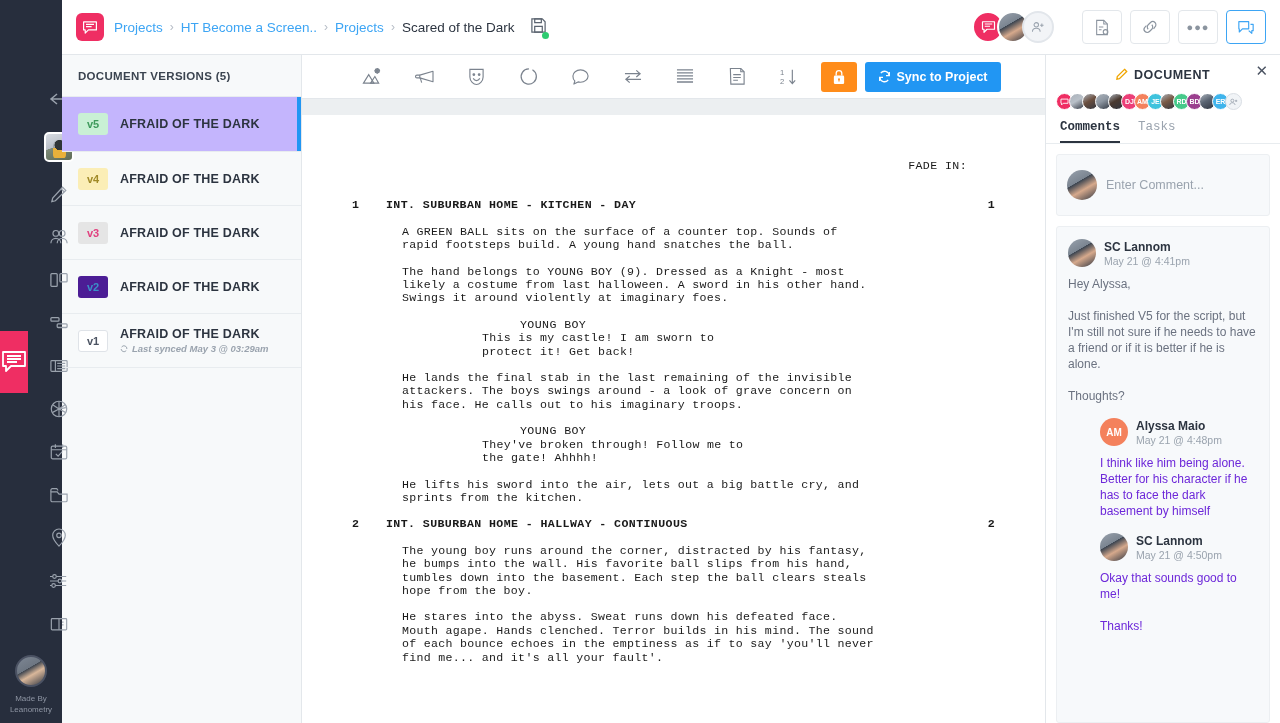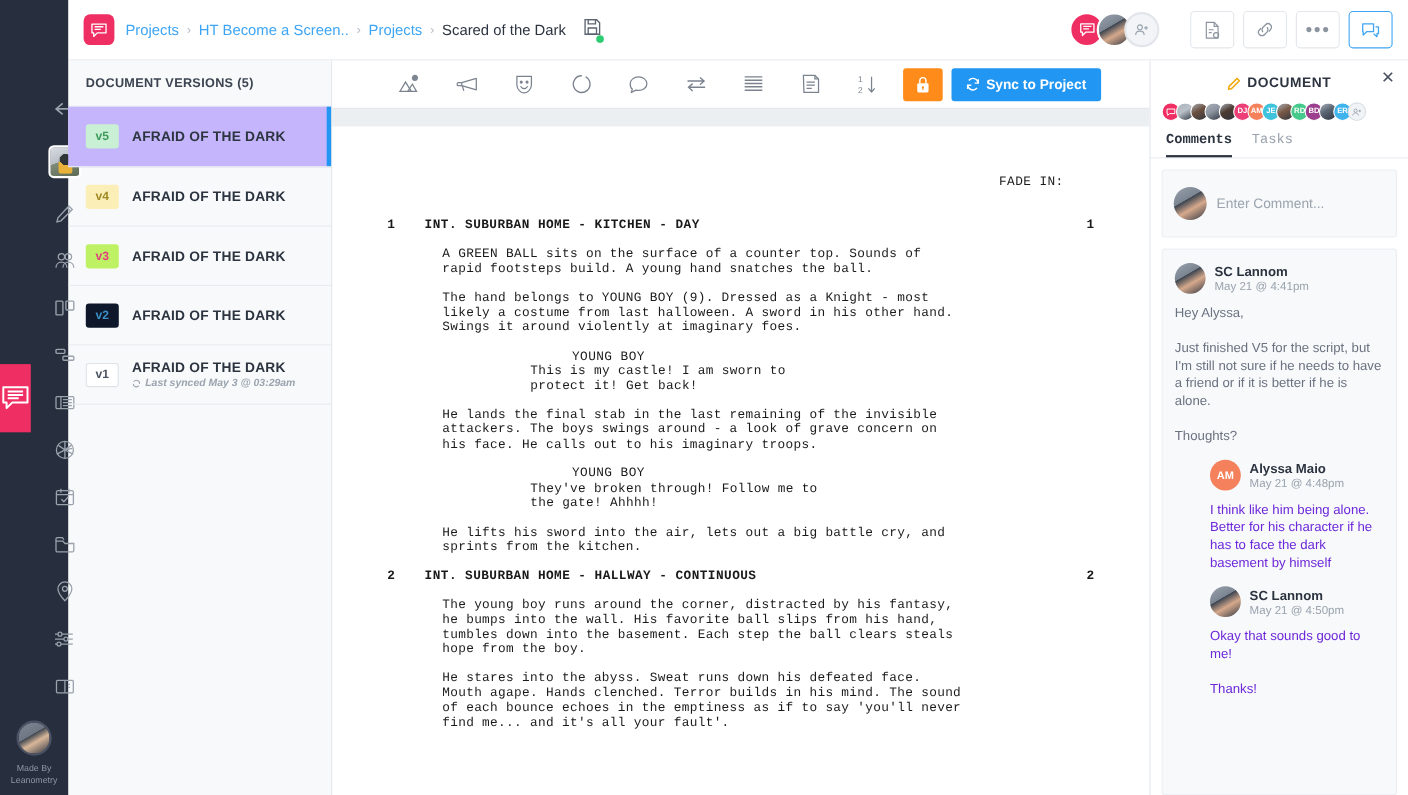--- a/index.html
+++ b/index.html
@@ -111,22 +111,22 @@
   .vrow.sel { background: #c4b5fd; height: 55px; }
   .vrow.sel::after {
     content: ""; position: absolute; right: 0; top: 0; bottom: 0; width: 4px; background: #2196f3;
   }
   .vtag {
     min-width: 30px; height: 22px; border-radius: 3px; font-size: 11px; font-weight: 700;
     display: flex; align-items: center; justify-content: center;
   }
   .vtag.g { background: #c9f0d5; color: #3f9a5c; }
   .vtag.y { background: #fbeeb6; color: #a08a27; }
-  .vtag.p { background: #bef264; color: #e1407e; }
-  .vtag.b { background: #0f172a; color: #3a8fc7; }
+  .vtag.p { background: #e5e5e5; color: #e1407e; }
+  .vtag.b { background: #4c1d95; color: #3a8fc7; }
   .vtag.w { background: #fff; color: #4b5362; border: 1px solid #dfe3e8; }
   .vname { font-size: 12.5px; font-weight: 700; color: #2c3440; letter-spacing: .2px; }
   .vsub {
     font-size: 9.5px; color: #9aa3ae; font-style: italic; font-weight: 700;
     display: flex; align-items: center; gap: 4px; margin-top: 2px;
   }
 
   
   .docarea { flex: 1; display: flex; flex-direction: column; min-width: 0; background: #eceff1; }
   .doctoolbar {
@@ -165,21 +165,21 @@
   .comments {
     width: 235px; flex: 0 0 235px; background: #fff;
     border-left: 1px solid #e3e7eb; display: flex; flex-direction: column;
   }
   .cm-head {
     height: 34px; display: flex; align-items: center; justify-content: center;
     position: relative; padding-top: 6px;
   }
   .cm-title {
     font-size: 12.5px; font-weight: 700; color: #2c3440; letter-spacing: .5px;
-    display: flex; align-items: flex-end; gap: 6px;
+    display: flex; align-items: flex-start; gap: 6px;
   }
   .cm-close {
     position: absolute; right: 12px; top: 8px; color: #4b5362; cursor: pointer;
     font-size: 15px; line-height: 1;
   }
   .cm-avatars { display: flex; padding: 0 10px; margin-top: 4px; }
   .cm-avatars > * { margin-left: -4px; }
   .cm-avatars > *:first-child { margin-left: 0; }
   .mini {
     width: 17px; height: 17px; border-radius: 50%; flex: 0 0 17px;

